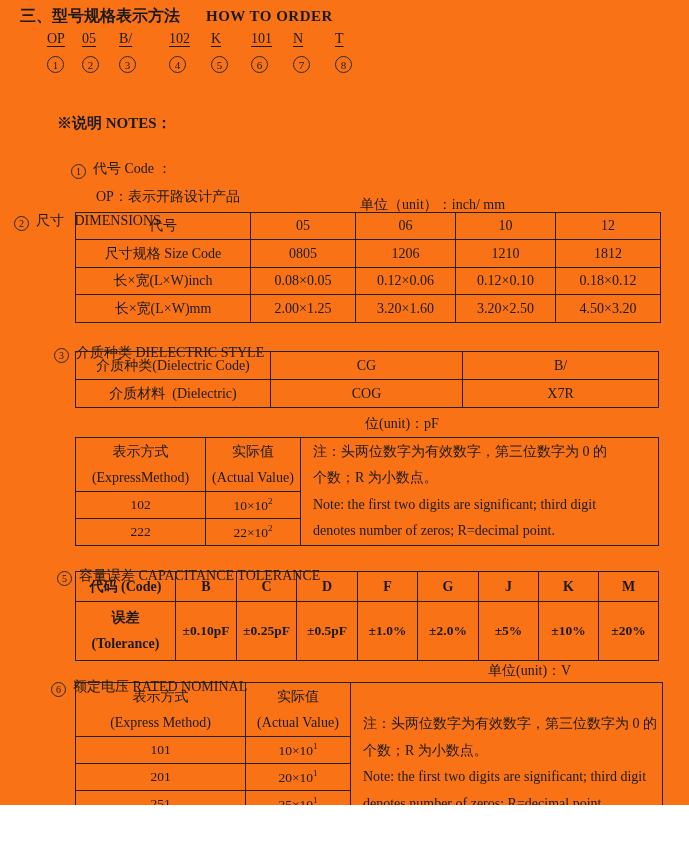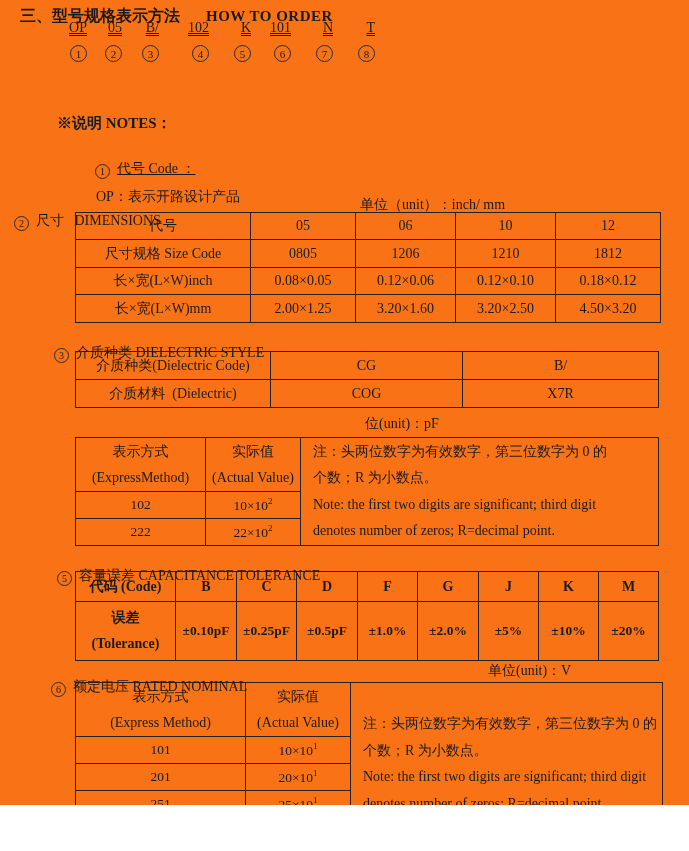--- a/index.html
+++ b/index.html
@@ -7,21 +7,21 @@
   .page {
     position:relative; width:689px; height:805px; background:#f97316;
     font-family:"Liberation Serif","DejaVu Serif",serif;
     color:#1a1a1a; overflow:hidden;
   }
   .abs { position:absolute; }
   .doc-title { left:20px; top:6px; font-weight:bold; font-size:16px; white-space:pre; }
   .doc-title .en { font-size:15px; margin-left:26px; letter-spacing:0.5px; }
 
   
-  .code-slot { position:absolute; top:20px; width:40px; text-align:right;text-decoration:underline; }
+  .code-slot { position:absolute; top:31px; width:40px; text-align:left; }
   .code-slot .code { font-size:14px; text-decoration:underline; text-underline-offset:3px; white-space:pre; }
   .code-slot .circ-big {
     display:inline-flex; margin-top:9px; width:17px; height:17px; border:1px solid #2a2a2a;
     border-radius:50%; align-items:center; justify-content:center; font-size:11px;
   }
   .s1l { left:47px; } .s2l { left:82px; } .s3l { left:119px; } .s4l { left:169px; }
   .s5l { left:211px; } .s6l { left:251px; } .s7l { left:293px; } .s8l { left:335px; }
 
   .notes-heading { left:57px; top:114px; font-weight:bold; font-size:15px; white-space:pre; }
 
@@ -77,21 +77,21 @@
     <div class="circ-big">7</div>
   </div>
   <div class="code-slot s8l">
     <div class="code">T</div>
     <div class="circ-big">8</div>
   </div>
 
   <div class="abs notes-heading">※说明 NOTES：</div>
 
   <div class="abs sec-row" style="top:144px;">
-    <span style="margin-left:81px;text-decoration:underline;"><span class="circ">1</span><span>代号 Code ：</span></span>
+    <span style="margin-left:57px;"><span class="circ">1</span><span>代号 Code ：</span></span>
   </div>
   <div class="abs sec-row" style="top:172px;">
     <span style="margin-left:82px;">OP：表示开路设计产品</span>
   </div>
 
   <div class="abs sec-row" style="top:196px;">
     <span style=""><span class="circ">2</span><span>尺寸   DIMENSIONS</span></span>
     <span class="unit" style="left:360px; top:0;">单位（unit）：inch/ mm</span>
   </div>
 

